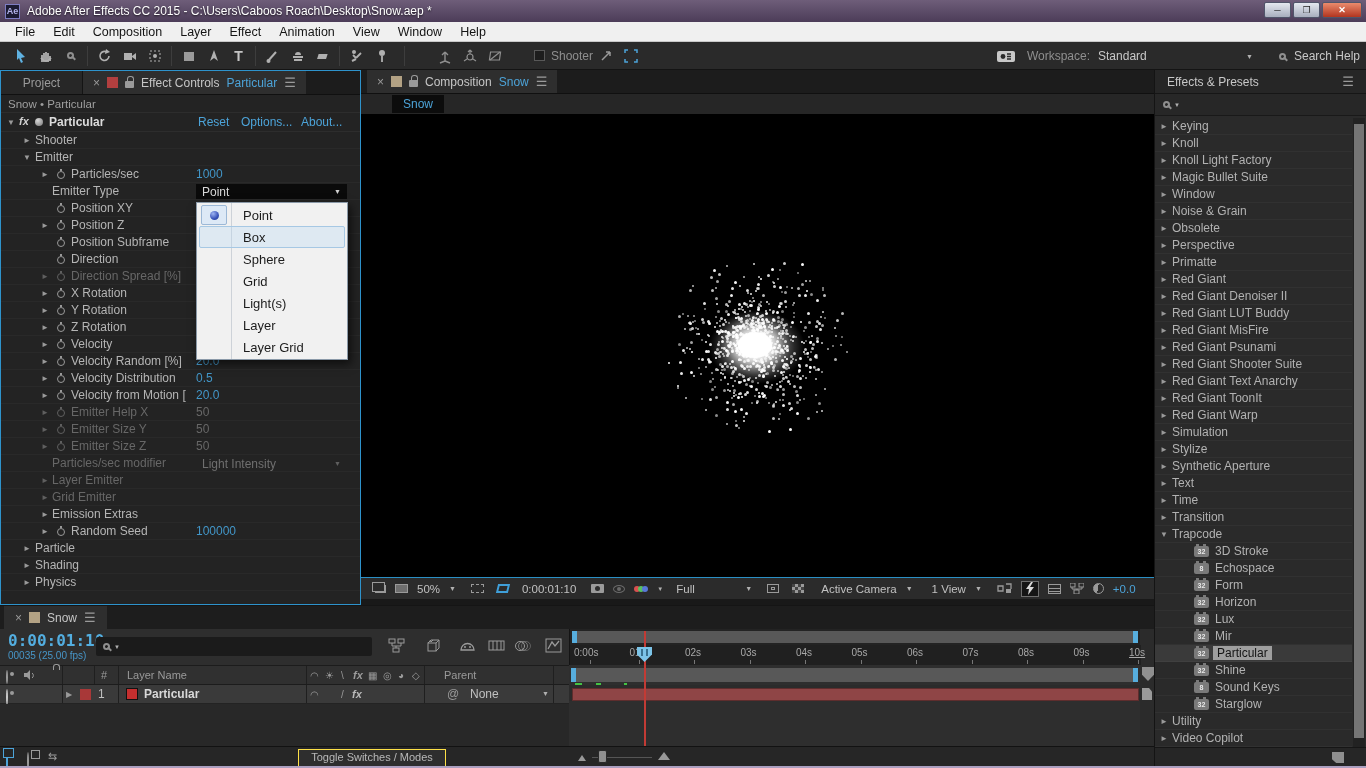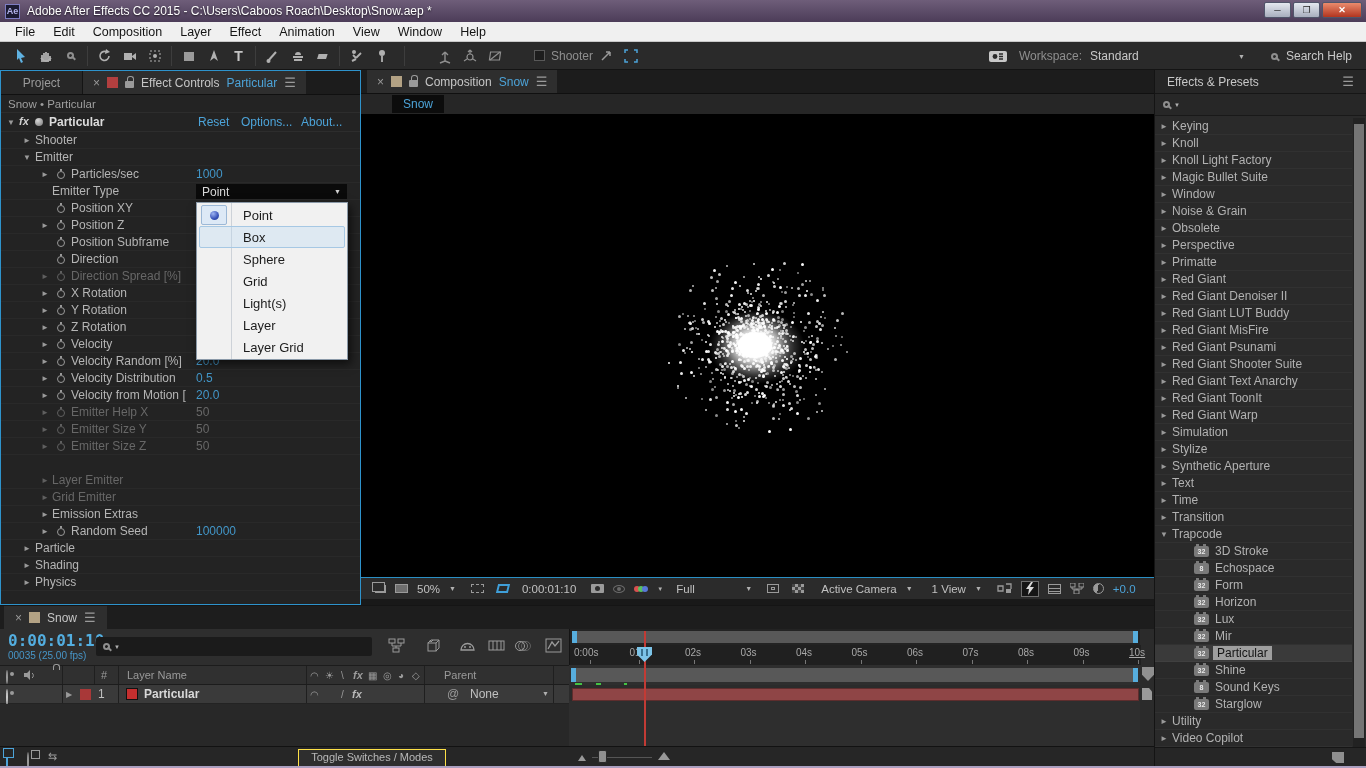--- a/index.html
+++ b/index.html
@@ -13,21 +13,21 @@
 .winbtn{width:27px;height:16px;background:linear-gradient(#e4e8ef,#a8aebd);border:1px solid #50556a;border-radius:2px;color:#222;font-size:9px;line-height:14px;text-align:center}
 .winbtn.close{width:40px;background:linear-gradient(#ea8b6d,#b23520);color:#fff;font-weight:bold}
 
 #menubar{position:absolute;left:0;top:22px;width:1366px;height:20px;background:#f0f0f0;display:flex;align-items:center;padding-left:6px;border-bottom:1px solid #c8c8c8}
 .menu-item{padding:0 9px;font-size:12.5px;color:#141414}
 
 #toolbar{position:absolute;left:0;top:42px;width:1366px;height:28px;background:#2a2a2a;border-bottom:1px solid #141414;display:flex;align-items:center;color:#a8a8a8;padding-left:8px}
 .tool{width:25px;height:22px;display:flex;align-items:center;justify-content:center;flex:none}
 .tool svg{display:block}
 .tsep{width:1px;height:20px;background:#3d3d3d;margin:0 4px;flex:none}
-.tb-right{position:absolute;right:0;top:0;height:28px;display:flex;align-items:center;gap:8px;padding-right:14px}
+.tb-right{position:absolute;right:0;top:0;height:28px;display:flex;align-items:center;gap:8px;padding-right:6px}
 .tb-label{font-size:12px;color:#8f8f8f}
 .tb-value{font-size:12px;color:#c8c8c8}
 .caret{font-size:7px;color:#b0b0b0}
 .checkbox{width:11px;height:11px;background:#1d1d1d;border:1px solid #585858}
 .mag{width:7px;height:7px;border:2px solid #8f8f8f;border-radius:50%;position:relative;flex:none}
 .mag::after{content:"";position:absolute;width:5px;height:2px;background:#8f8f8f;transform:rotate(45deg);right:-4px;bottom:-2px}
 
 .hamburger{color:#9a9a9a;font-size:13px}
 .closex{color:#9a9a9a;font-size:12px}
 .locki{width:9px;height:7px;background:#9a9a9a;border-radius:1px;position:relative;margin-top:4px}
@@ -438,20 +438,27 @@
         <span class="rtri" style="left: 40px;">►</span>
         <span class="swi"></span>
         <span class="rlabel" style="left: 70px;">Emitter Size Y</span>
         <span class="rvalue">50</span>
       </div>
       <div class="ec-row dim" style="top: 306px;">
         <span class="rtri" style="left: 40px;">►</span>
         <span class="swi"></span>
         <span class="rlabel" style="left: 70px;">Emitter Size Z</span>
         <span class="rvalue">50</span>
+      </div>
+      <div class="ec-row dim" style="top: 323px;">
+        <span class="rlabel" style="left: 51px;">Particles/sec modifier</span>
+        <div class="ec-sel dimmed">
+          <span>Light Intensity</span>
+          <span class="caret">▼</span>
+        </div>
       </div>
       <div class="ec-row dim" style="top: 340px;">
         <span class="rtri" style="left: 40px;">►</span>
         <span class="rlabel" style="left: 51px;">Layer Emitter</span>
       </div>
       <div class="ec-row dim" style="top: 357px;">
         <span class="rtri" style="left: 40px;">►</span>
         <span class="rlabel" style="left: 51px;">Grid Emitter</span>
       </div>
       <div class="ec-row" style="top: 374px;">

